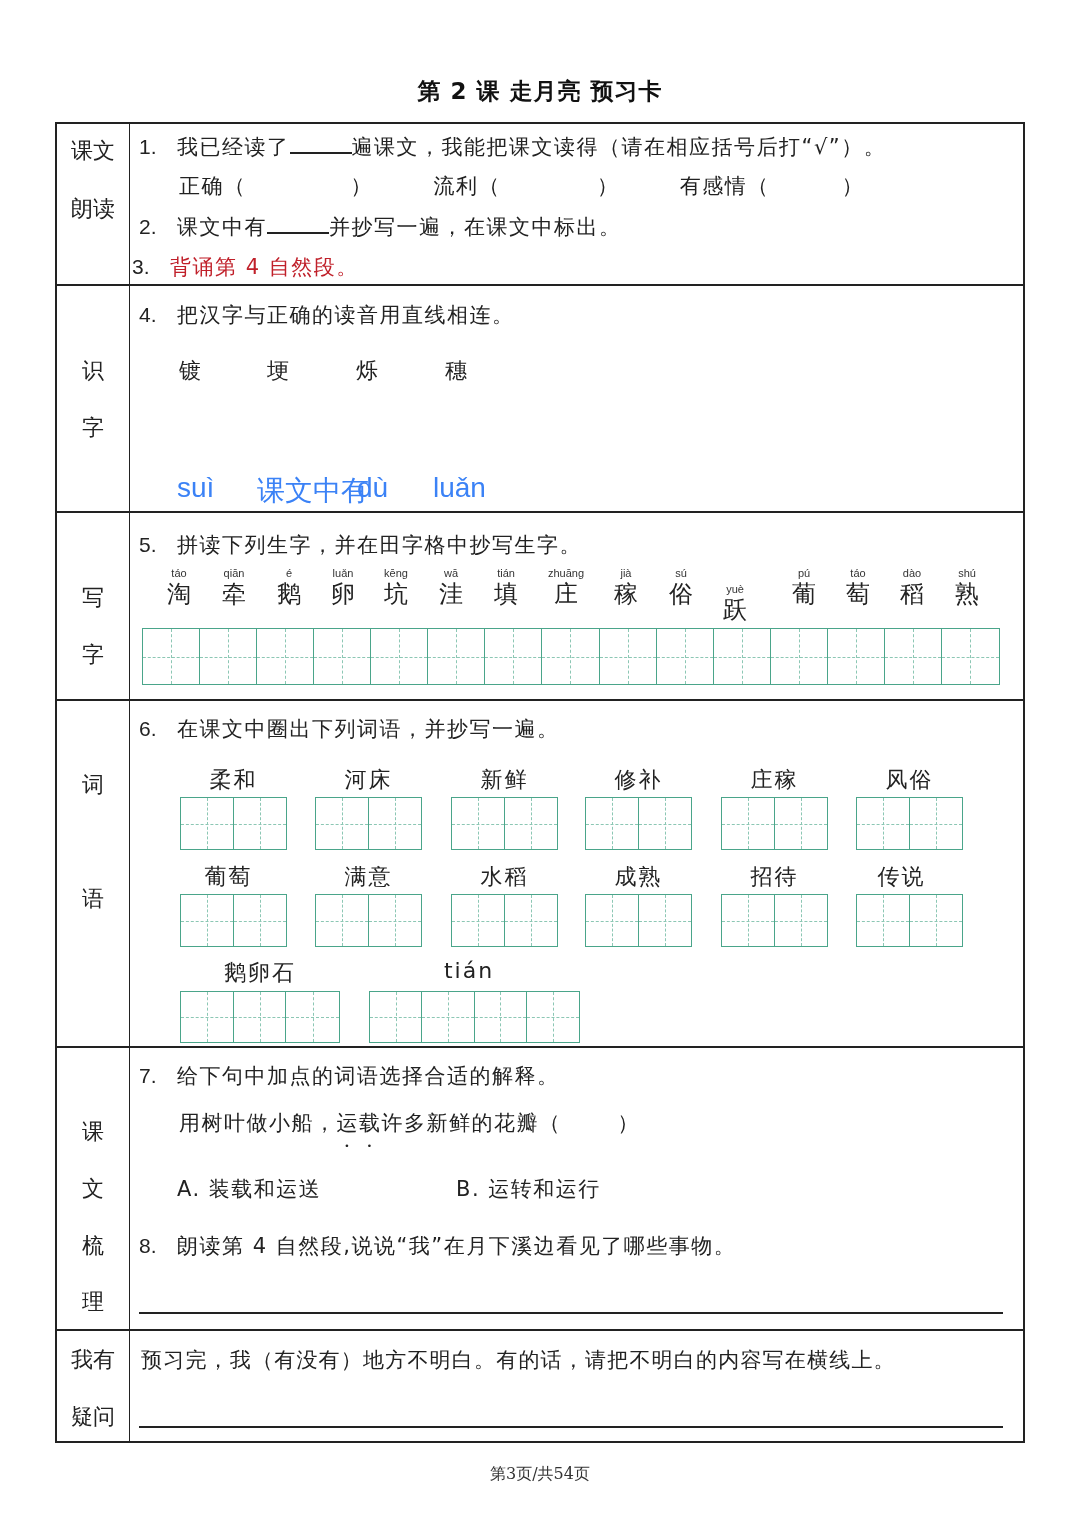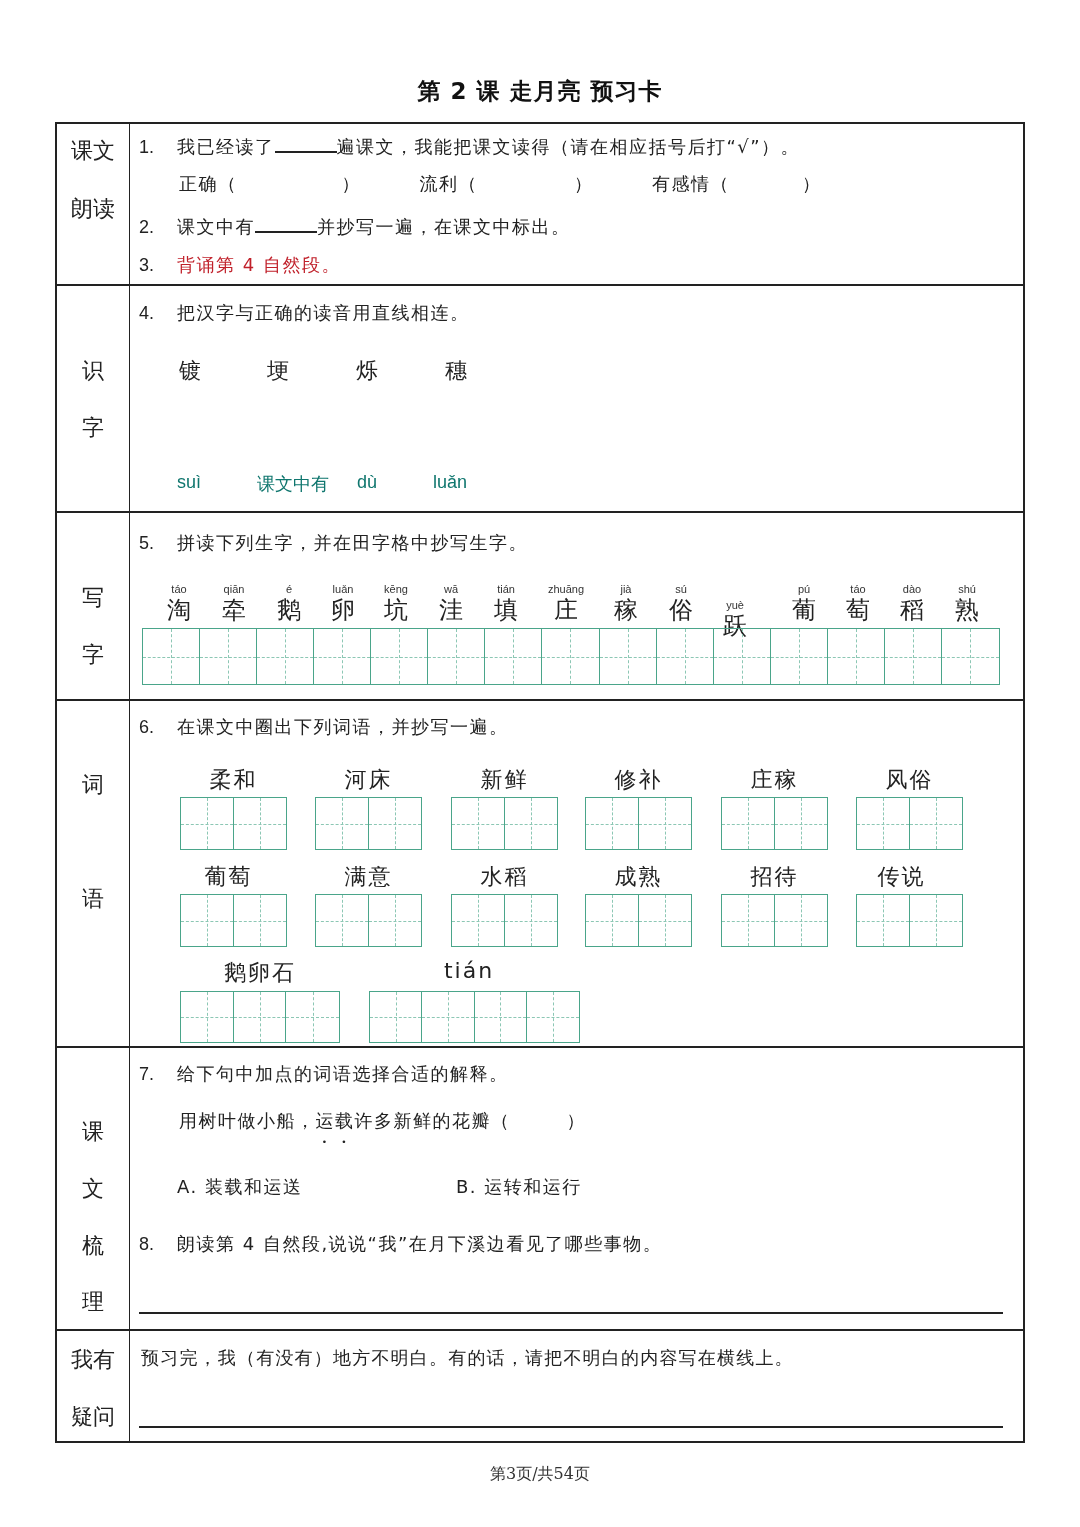--- a/index.html
+++ b/index.html
@@ -6,27 +6,27 @@
   body {
     width:1080px; height:1527px; background:#ffffff; position:relative; overflow:hidden;
     font-family: "DejaVu Sans", "Liberation Sans", sans-serif; color:#222;
   }
   .abs { position:absolute; }
   .title { left:0; width:1080px; top:76px; text-align:center; font-size:23px; font-weight:bold; letter-spacing:1px; color:#111; }
   .sheet { left:55px; top:122px; width:970px; height:1321px; border:2px solid #222; box-sizing:border-box; }
   .hline { position:absolute; left:55px; width:970px; height:0; border-top:2px solid #222; }
   .vline { position:absolute; left:129px; top:122px; width:0; height:1321px; border-left:1.5px solid #222; }
   .label { position:absolute; left:57px; width:72px; text-align:center; font-size:22px; color:#222; }
-  .q { position:absolute; font-size:18px; color:#222; white-space:nowrap; letter-spacing:1.5px; }
+  .q { position:absolute; font-size:21px; color:#222; white-space:nowrap; letter-spacing:1.5px; }
   .num { font-family:"Liberation Sans", sans-serif; display:inline-block; width:38px; letter-spacing:0; }
   .red { color:#c0202a; }
   .blank { display:inline-block; border-bottom:2px solid #222; height:18px; vertical-align:baseline; }
   .hanzi-item { position:absolute; font-size:22px; color:#222; }
-  .pinyin-item { position:absolute; font-size:18px; font-family:"Liberation Sans", sans-serif; color:#0f766e; }
-  .char-col { position:absolute; text-align:center; width:50px;margin-top:16px; }
+  .pinyin-item { position:absolute; font-size:28px; font-family:"Liberation Sans", sans-serif; color:#3b82f6; }
+  .char-col { position:absolute; text-align:center; width:50px; }
   .char-py { font-size:11px; font-family:"Liberation Sans", sans-serif; color:#333; height:14px; line-height:14px; }
   .char-hz { font-size:24px; color:#222; line-height:28px; }
   .tian-row { position:absolute; display:flex; border:1.5px solid #4aa58a; box-sizing:border-box; }
   .tian { position:relative; box-sizing:border-box; border-right:1.5px solid #4aa58a; }
   .tian:last-child { border-right:none; }
   .tian::before { content:""; position:absolute; left:50%; top:0; bottom:0; border-left:1px dashed #8cc7b4; }
   .tian::after { content:""; position:absolute; top:50%; left:0; right:0; border-top:1px dashed #8cc7b4; }
   .word-label { position:absolute; font-size:22px; color:#222; text-align:center; letter-spacing:2px; }
   .dot-under { position:relative; display:inline-block; }
   .dot-under::after { content:"•"; position:absolute; left:50%; transform:translateX(-50%); bottom:-14px; font-size:9px; }
@@ -56,21 +56,21 @@
   <div class="q" style="left:179px; top:172px">
     <span>正确（</span><span style="display:inline-block;width:104px"></span><span>）</span>
     <span style="display:inline-block;width:44px"></span>
     <span>流利（</span><span style="display:inline-block;width:96px"></span><span>）</span>
     <span style="display:inline-block;width:44px"></span>
     <span>有感情（</span><span style="display:inline-block;width:72px"></span><span>）</span>
   </div>
   <div class="q" style="left:139px; top:213px">
     <span class="num">2.</span><span>课文中有</span><span class="blank" style="width:62px"></span><span>并抄写一遍，在课文中标出。</span>
   </div>
-  <div class="q" style="left:139px; top:253px">
+  <div class="q" style="left:132px; top:253px">
     <span class="num">3.</span><span class="red">背诵第 4 自然段。</span>
   </div>
 </div>
 
 <div>
   <div class="label" style="top:356px">识</div>
   <div class="label" style="top:413px">字</div>
 
   <div class="q" style="left:139px; top:301px">
     <span class="num">4.</span><span>把汉字与正确的读音用直线相连。</span>

